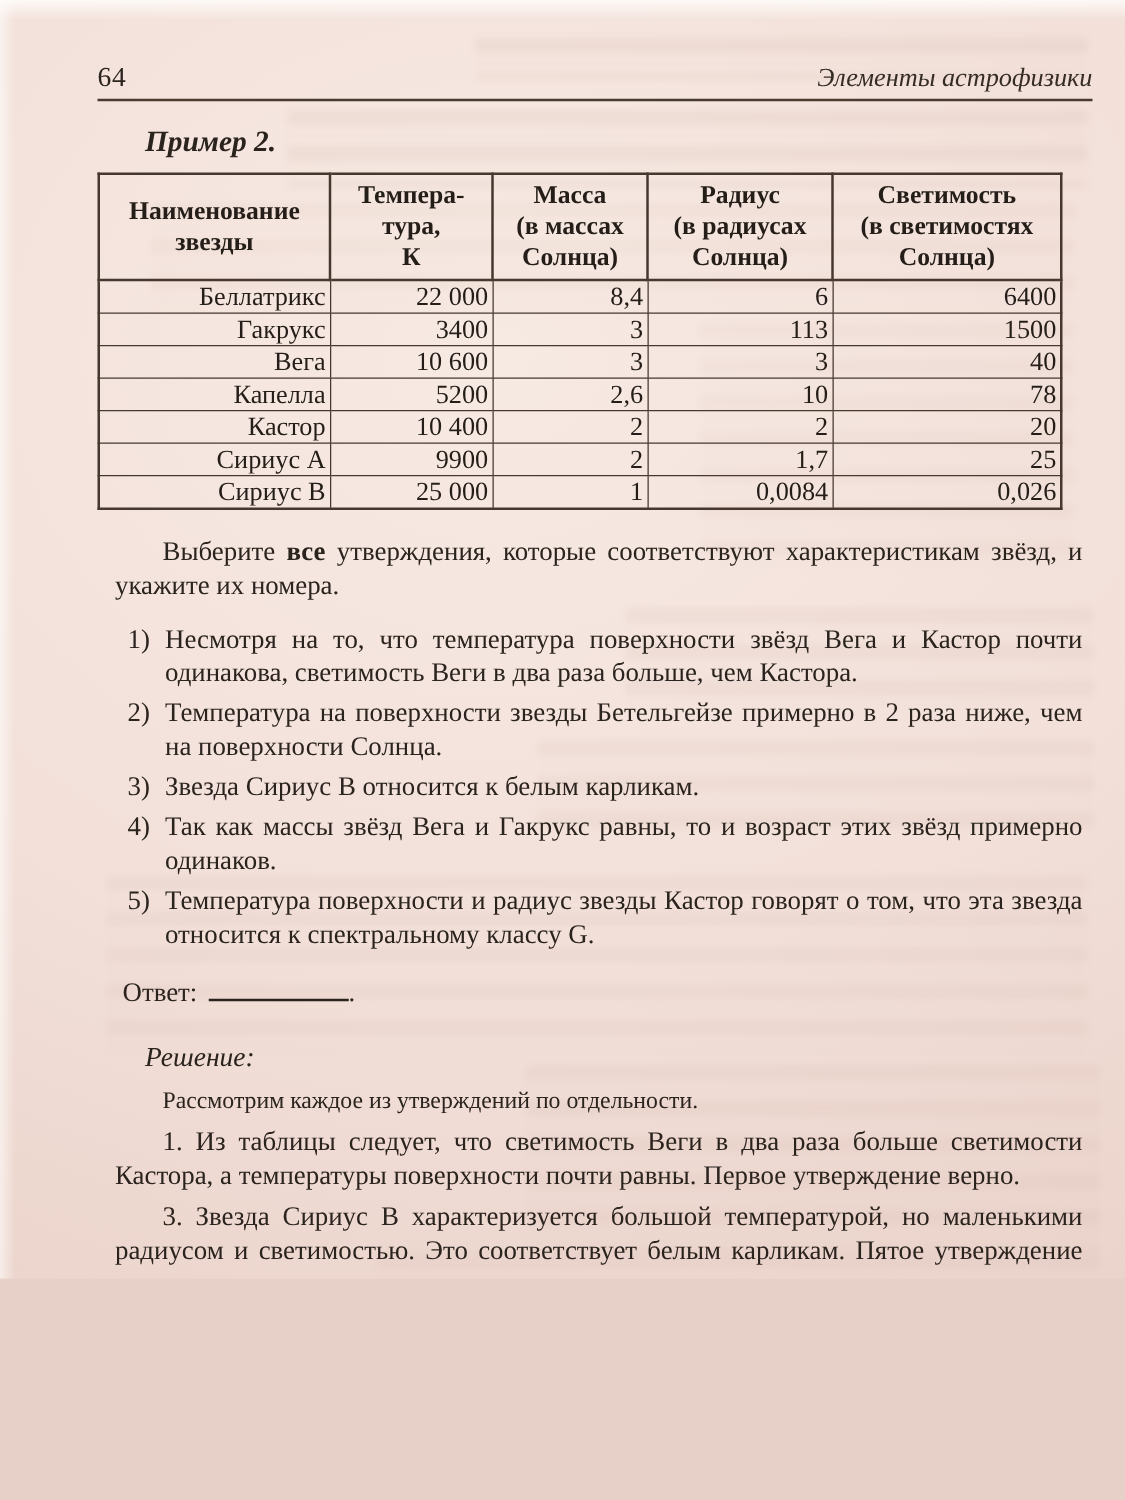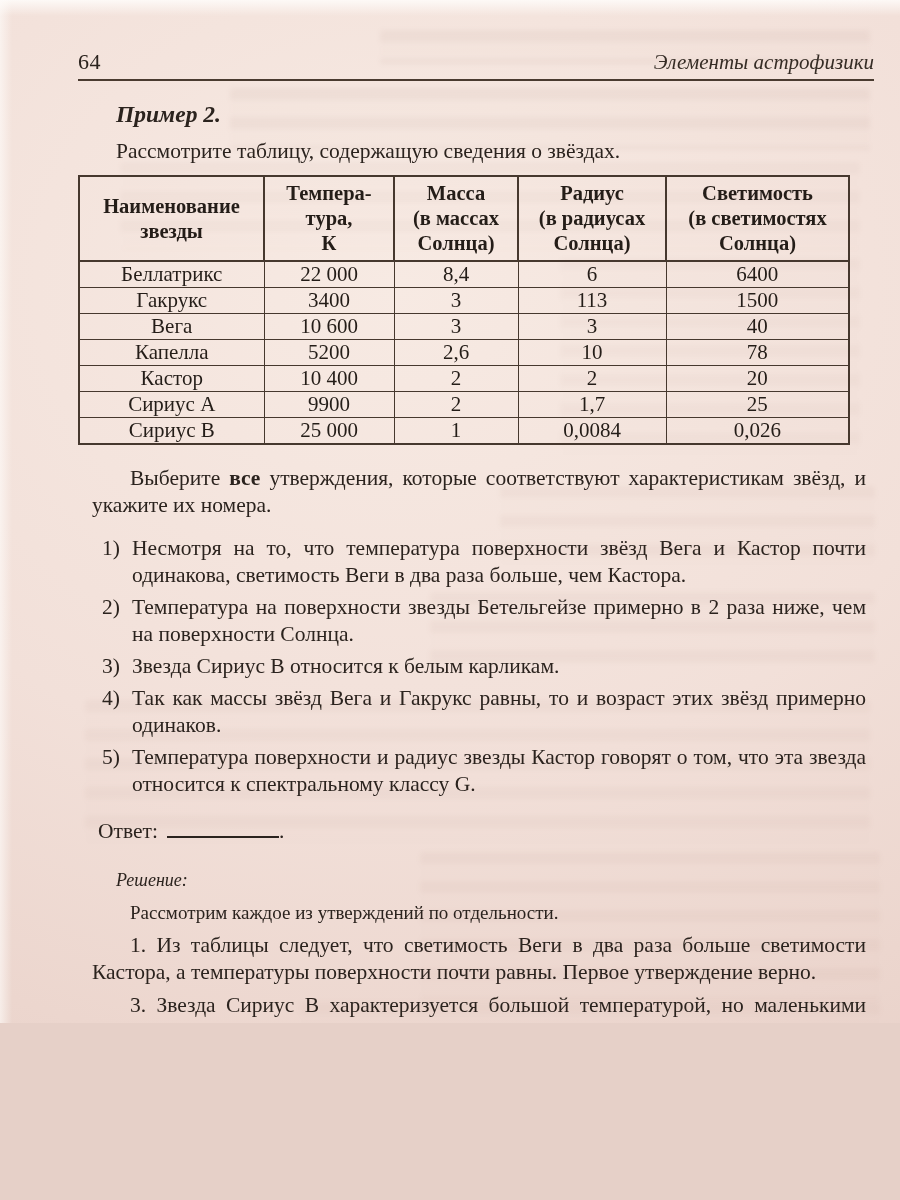--- a/index.html
+++ b/index.html
@@ -42,34 +42,34 @@
     border-collapse:collapse; border:2.6px solid #46382e;
     font-size:21px; color:#241d18;padding-left:24px;
   }
   .star-table th {
     border:2px solid #46382e; border-bottom:2.6px solid #46382e;
     font-weight:bold; font-size:20.5px; line-height:25px;
     padding:4px 1px; text-align:center; vertical-align:middle; white-space:pre-line;
   }
   .star-table td {
     border:1.8px solid #46382e; height:25px; line-height:25px;
-    padding:0 3px; text-align:center; overflow:hidden;
+    padding:0 3px; text-align:right; overflow:hidden;
   }
   .prompt { margin:20px 0 16px 0; font-size:21.5px; line-height:27px;
             text-align:justify; text-indent:38px; }
   .items { margin-top:7px; }
   .item { display:flex; margin-top:5px; font-size:21.5px; line-height:27px; }
   .item-num { flex:0 0 40px; padding-left:10px; box-sizing:border-box; }
   .item-text { flex:1; text-align:justify; }
 
   .answer-line { margin:17px 0 0 6px; font-size:21.5px; }
   .answer-blank { display:inline-block; width:112px; height:21px; margin-left:9px;
                   border-bottom:2px solid #2b231e; }
 
-  .solution-heading { margin:26px 0 0 24px; font-size:18px; font-style:italic; }
+  .solution-heading { margin:26px 0 0 24px; font-size:22px; font-style:italic; }
   .sol-intro { margin:8px 0 0 0; font-size:19px; line-height:27px; text-indent:38px; }
   .sol-para  { margin:6px 0 0 0; font-size:21.5px; line-height:27px;
                text-indent:38px; text-align:justify; }
   .ink-dot { position:absolute; left:366px; top:1098px; width:8px; height:9px; z-index:2;
              background:radial-gradient(circle at 45% 45%, #5d4albase 0%, #5d483e 35%, rgba(93,72,62,0) 75%);
              background:radial-gradient(circle at 45% 45%, #5d483e 0%, rgba(93,72,62,0) 75%);
              filter:blur(.4px); }
 </style>
 </head>
 <body>
@@ -88,21 +88,20 @@
 
   <div class="content">
 
     <div class="head-row">
       <span class="page-num">64</span>
       <span class="running-head">Элементы астрофизики</span>
     </div>
     <hr class="head-rule">
 
     <div class="example-heading">Пример 2.</div>
-    <p class="example-intro">Рассмотрите таблицу, содержащую сведения о звёздах.</p>
 
     <table class="star-table">
       <colgroup>
         <col style="width:185px">
           <col style="width:130px">
           <col style="width:124px">
         <col style="width:148px">
           <col style="width:183px">
       </colgroup>
       <thead>

